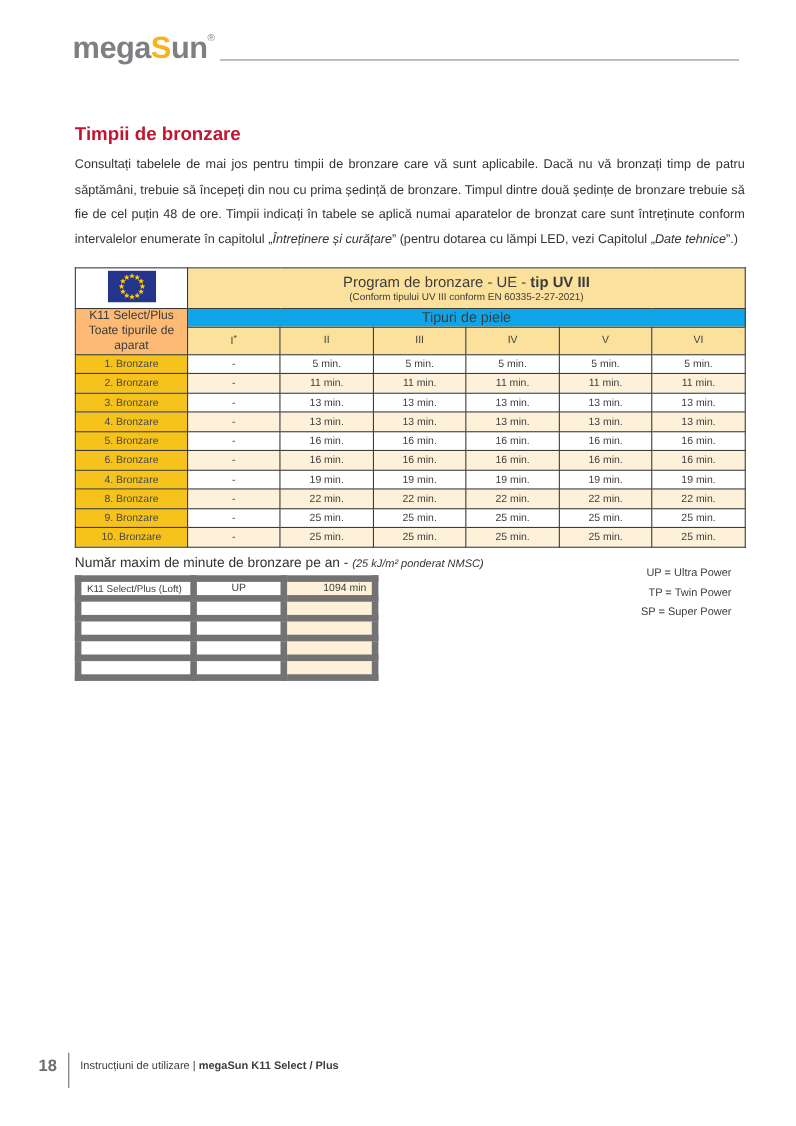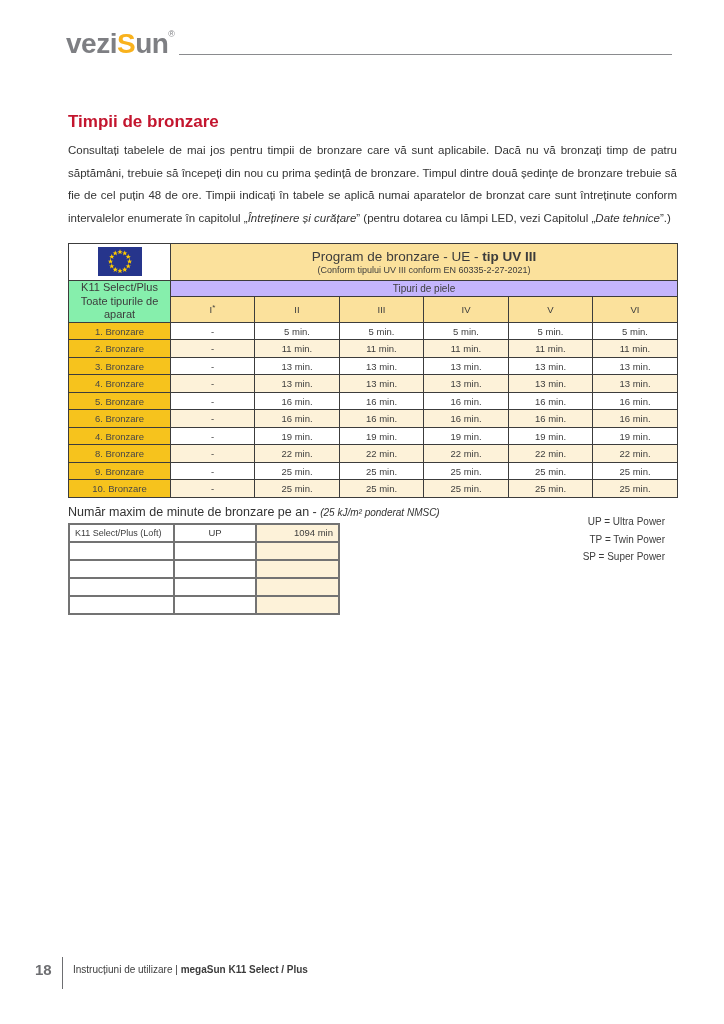--- a/index.html
+++ b/index.html
@@ -30,38 +30,38 @@
   table.program {
     width: 609px; margin-top: 14px; border-collapse: collapse; table-layout: fixed;
     font-size: 9.5px; color: #3d3d3d;
   }
   table.program td { border: 1px solid #3c3c3c; text-align: center; vertical-align: middle; padding: 0 2px; }
   td.flag-cell { background: #ffffff; height: 37px; }
   td.title-cell { background: #fbe19c; }
   .t-title { font-size: 13.5px; color: #3c3c3c; }
   .t-title b { font-weight: bold; }
   .t-sub { font-size: 9px; margin-top: 1px; color: #3c3c3c; }
-  td.device-cell { background: #86efac; font-size: 11px; line-height: 13.5px; color: #3c3c3c; }
-  td.skin-head { background: #c4b5fd; height: 15px; font-size: 10px; }
+  td.device-cell { background: #fdba74; font-size: 11px; line-height: 13.5px; color: #3c3c3c; }
+  td.skin-head { background: #0ea5e9; height: 15px; font-size: 13px; }
   tr.cols td { background: #fbe19c; height: 25px; font-size: 9.5px; }
   tr.cols sup { font-size: 8px; vertical-align: 3px; }
   tr.body-row { background: #ffffff; }
   tr.body-row:nth-child(odd) { background: #fdf2d9; }
   tr.body-row td { height: 17.5px; }
   td.row-label { background: #f6c31d; color: #474747; }
 
   
   .annual-caption { margin-top: 4px; white-space: nowrap; }
   .ac-main { font-size: 12.5px; color: #333333; }
   .ac-detail { font-size: 10px; color: #333333; font-style: italic; }
   table.annual {
     margin-top: 3px; border-collapse: collapse; table-layout: fixed;
     font-size: 9.5px; color: #3d3d3d;
   }
-  table.annual td { border: 2px solid #737373; height: 18px; vertical-align: middle; }
+  table.annual td { border: 6px solid #737373; height: 18px; vertical-align: middle; }
   td.an-model { width: 105px; text-align: left; padding-left: 5px; font-size: 9px; }
   td.an-power { width: 82px; text-align: center; }
   td.an-min   { width: 83px; text-align: right; padding-right: 5px; background: #fdf2d9; }
 
   
   .legend { position: absolute; top: 513px; right: 59px; text-align: right; font-size: 10px; line-height: 17.5px; color: #3c3c3c; }
   .footnote { position: absolute; top: 582px; right: 59px; font-size: 11px; color: #333333; }
 
   
   .footer { position: absolute; left: 0; top: 955px; width: 632px; height: 40px; }
@@ -69,21 +69,21 @@
   .footer .frule { position: absolute; left: 62px; top: 2px; width: 1px; height: 32px; background: #6d6e71; }
   .footer .ftext { position: absolute; left: 73px; top: 9px; font-size: 10px; color: #3c3c3c; }
   .footer .ftext b { font-weight: bold; }
 </style>
 </head>
 <body>
 
 <div class="page">
 
   <div class="masthead">
-    <div class="logo"><span class="lg">vezi</span><span class="ly">S</span><span class="lg">un</span><span class="lreg">®</span></div>
+    <div class="logo"><span class="lg">mega</span><span class="ly">S</span><span class="lg">un</span><span class="lreg">®</span></div>
     <div class="head-rule"></div>
   </div>
 
   <div class="content">
     <h1 class="title">Timpii de bronzare</h1>
 
     <p class="intro"><span>Consultați tabelele de mai jos pentru timpii de bronzare care vă sunt aplicabile. Dacă nu vă bronzați timp de patru săptămâni, trebuie să începeți din nou cu prima ședință de bronzare. Timpul dintre două ședințe de bronzare trebuie să fie de cel puțin 48 de ore. Timpii indicați în tabele se aplică numai aparatelor de bronzat care sunt întreținute conform intervalelor enumerate în capitolul „</span><em>Întreținere și curățare</em><span>” (pentru dotarea cu lămpi LED, vezi Capitolul „</span><em>Date tehnice</em><span>”.)</span></p>
 
     <table class="program">
       <colgroup>

